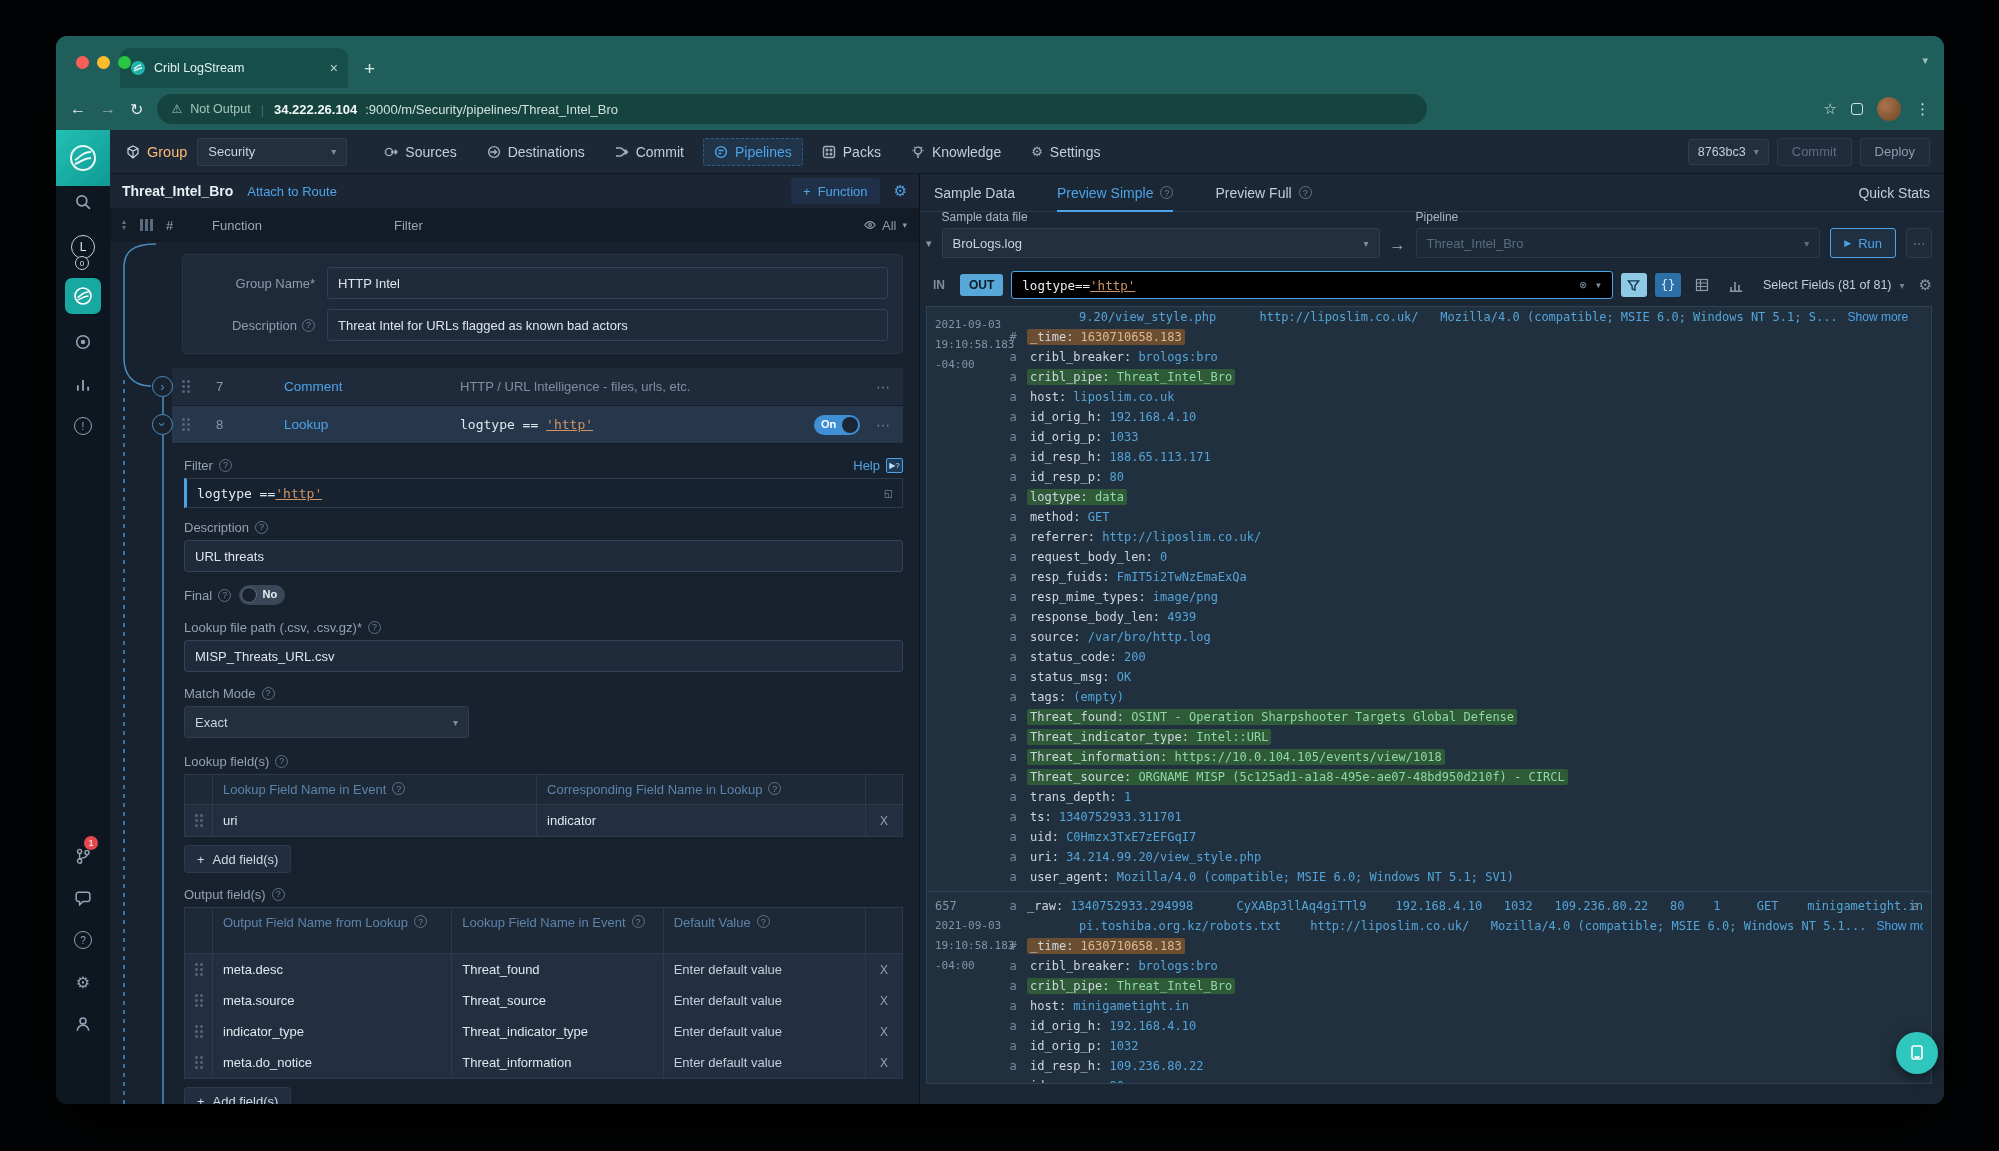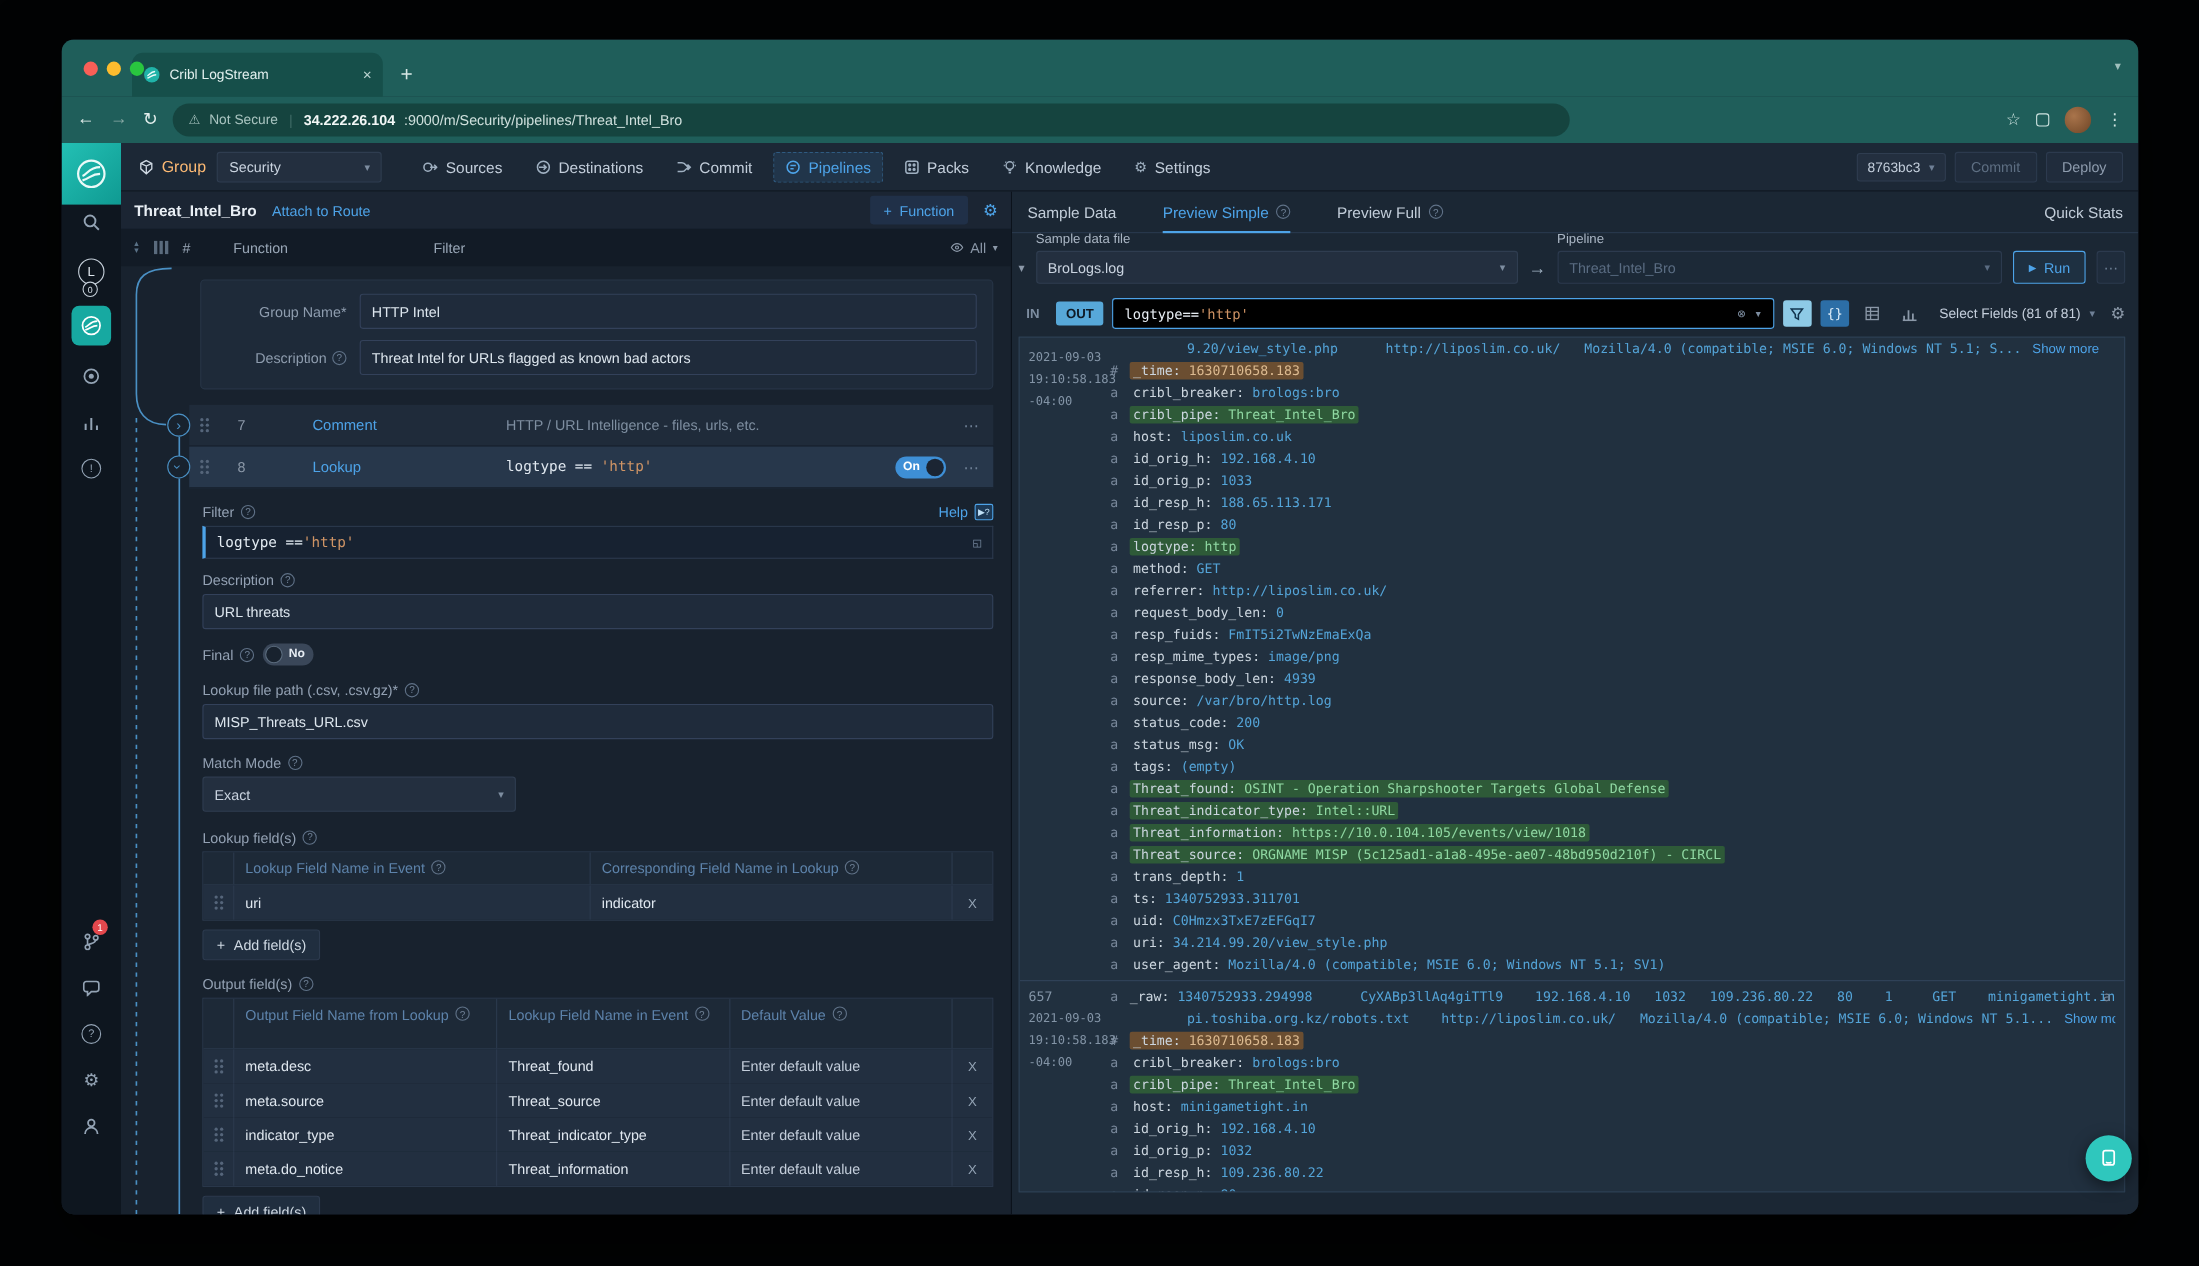--- a/index.html
+++ b/index.html
@@ -85,21 +85,21 @@
   .input{flex:1;height:32px;background:#1f2b3b;border:1px solid #33415a;border-radius:3px;display:flex;align-items:center;padding:0 10px;color:#dde6ee;font-size:13px;}
   .func-rows{margin:14px 16px 0 62px;}
   .frow{height:38px;display:flex;align-items:center;background:#1f2b3a;border-bottom:1px solid #141d28;position:relative;}
   .frow.active{background:#27374b;}
   .draghandle{display:grid;grid-template-columns:3px 3px;gap:2px;margin:0 0 0 10px;}
   .draghandle i{width:3px;height:3px;background:#55657a;border-radius:50%;display:block;}
   .fidx{position:absolute;left:44px;color:#8b98a8;font-size:13px;}
   .fname-lnk{position:absolute;left:112px;color:#4da3e8;font-size:13.5px;}
   .fdesc{position:absolute;left:288px;color:#7e8ea0;font-size:13px;}
   .fcode{position:absolute;left:288px;font-size:13px;color:#dfe7ef;}
-  .str{color:#cf9465;}
+  .str{color:#cf9465;text-decoration:underline;}
   .frow-right{margin-left:auto;display:flex;align-items:center;gap:16px;padding-right:12px;}
   .dots3{color:#6f8096;font-size:14px;letter-spacing:1px;}
   .toggle-on{width:46px;height:20px;background:#3e8fd6;border-radius:10px;position:relative;color:#fff;font-size:11px;font-weight:bold;}
   .toggle-on .t-lbl{position:absolute;left:7px;top:3px;}
   .toggle-on .knob{position:absolute;right:2px;top:2px;width:16px;height:16px;border-radius:50%;background:#1b2533;}
   .toggle-off{width:46px;height:20px;background:#3a4759;border-radius:10px;position:relative;color:#e8eef4;font-size:11px;font-weight:bold;}
   .toggle-off .t-lbl{position:absolute;right:8px;top:3px;}
   .toggle-off .knob{position:absolute;left:2px;top:2px;width:16px;height:16px;border-radius:50%;background:#18222e;border:1px solid #5a6b7d;}
   .config{margin:0 16px 0 74px;padding-top:12px;}
   .cfg-label{display:flex;align-items:center;gap:6px;height:18px;color:#93a1b3;font-size:13px;margin-bottom:4px;}
@@ -195,21 +195,21 @@
     <span class="newtab">+</span>
     <span class="tabsearch">▾</span>
   </div>
 
   <div class="urlbar">
     <span class="navglyph">←</span>
     <span class="navglyph dim">→</span>
     <span class="navglyph">↻</span>
     <div class="urlpill">
       <span class="warn">⚠</span>
-      <span class="notsecure">Not Secure</span>
+      <span class="notsecure">Not Output</span>
       <span class="pillsep">|</span>
       <span class="urlhost">34.222.26.104</span>
       <span class="urlrest">:9000/m/Security/pipelines/Threat_Intel_Bro</span>
     </div>
     <div class="chrome-icons">
       <span class="star">☆</span>
       <span class="ext-icon"></span>
       <span class="avatar"></span>
       <span class="kebab">⋮</span>
     </div>
@@ -788,21 +788,21 @@
                 <div class="fld"><span class="ftype">a</span><span class="fpair"><span class="fname">host</span><span class="fcolon">: </span><span class="fval">liposlim.co.uk</span></span></div>
 
                 <div class="fld"><span class="ftype">a</span><span class="fpair"><span class="fname">id_orig_h</span><span class="fcolon">: </span><span class="fval">192.168.4.10</span></span></div>
 
                 <div class="fld"><span class="ftype">a</span><span class="fpair"><span class="fname">id_orig_p</span><span class="fcolon">: </span><span class="fval">1033</span></span></div>
 
                 <div class="fld"><span class="ftype">a</span><span class="fpair"><span class="fname">id_resp_h</span><span class="fcolon">: </span><span class="fval">188.65.113.171</span></span></div>
 
                 <div class="fld"><span class="ftype">a</span><span class="fpair"><span class="fname">id_resp_p</span><span class="fcolon">: </span><span class="fval">80</span></span></div>
 
-                <div class="fld"><span class="ftype">a</span><span class="fpair green"><span class="fname">logtype</span><span class="fcolon">: </span><span class="fval">http</span></span></div>
+                <div class="fld"><span class="ftype">a</span><span class="fpair green"><span class="fname">logtype</span><span class="fcolon">: </span><span class="fval">data</span></span></div>
 
                 <div class="fld"><span class="ftype">a</span><span class="fpair"><span class="fname">method</span><span class="fcolon">: </span><span class="fval">GET</span></span></div>
 
                 <div class="fld"><span class="ftype">a</span><span class="fpair"><span class="fname">referrer</span><span class="fcolon">: </span><span class="fval">http://liposlim.co.uk/</span></span></div>
 
                 <div class="fld"><span class="ftype">a</span><span class="fpair"><span class="fname">request_body_len</span><span class="fcolon">: </span><span class="fval">0</span></span></div>
 
                 <div class="fld"><span class="ftype">a</span><span class="fpair"><span class="fname">resp_fuids</span><span class="fcolon">: </span><span class="fval">FmIT5i2TwNzEmaExQa</span></span></div>
 
                 <div class="fld"><span class="ftype">a</span><span class="fpair"><span class="fname">resp_mime_types</span><span class="fcolon">: </span><span class="fval">image/png</span></span></div>

